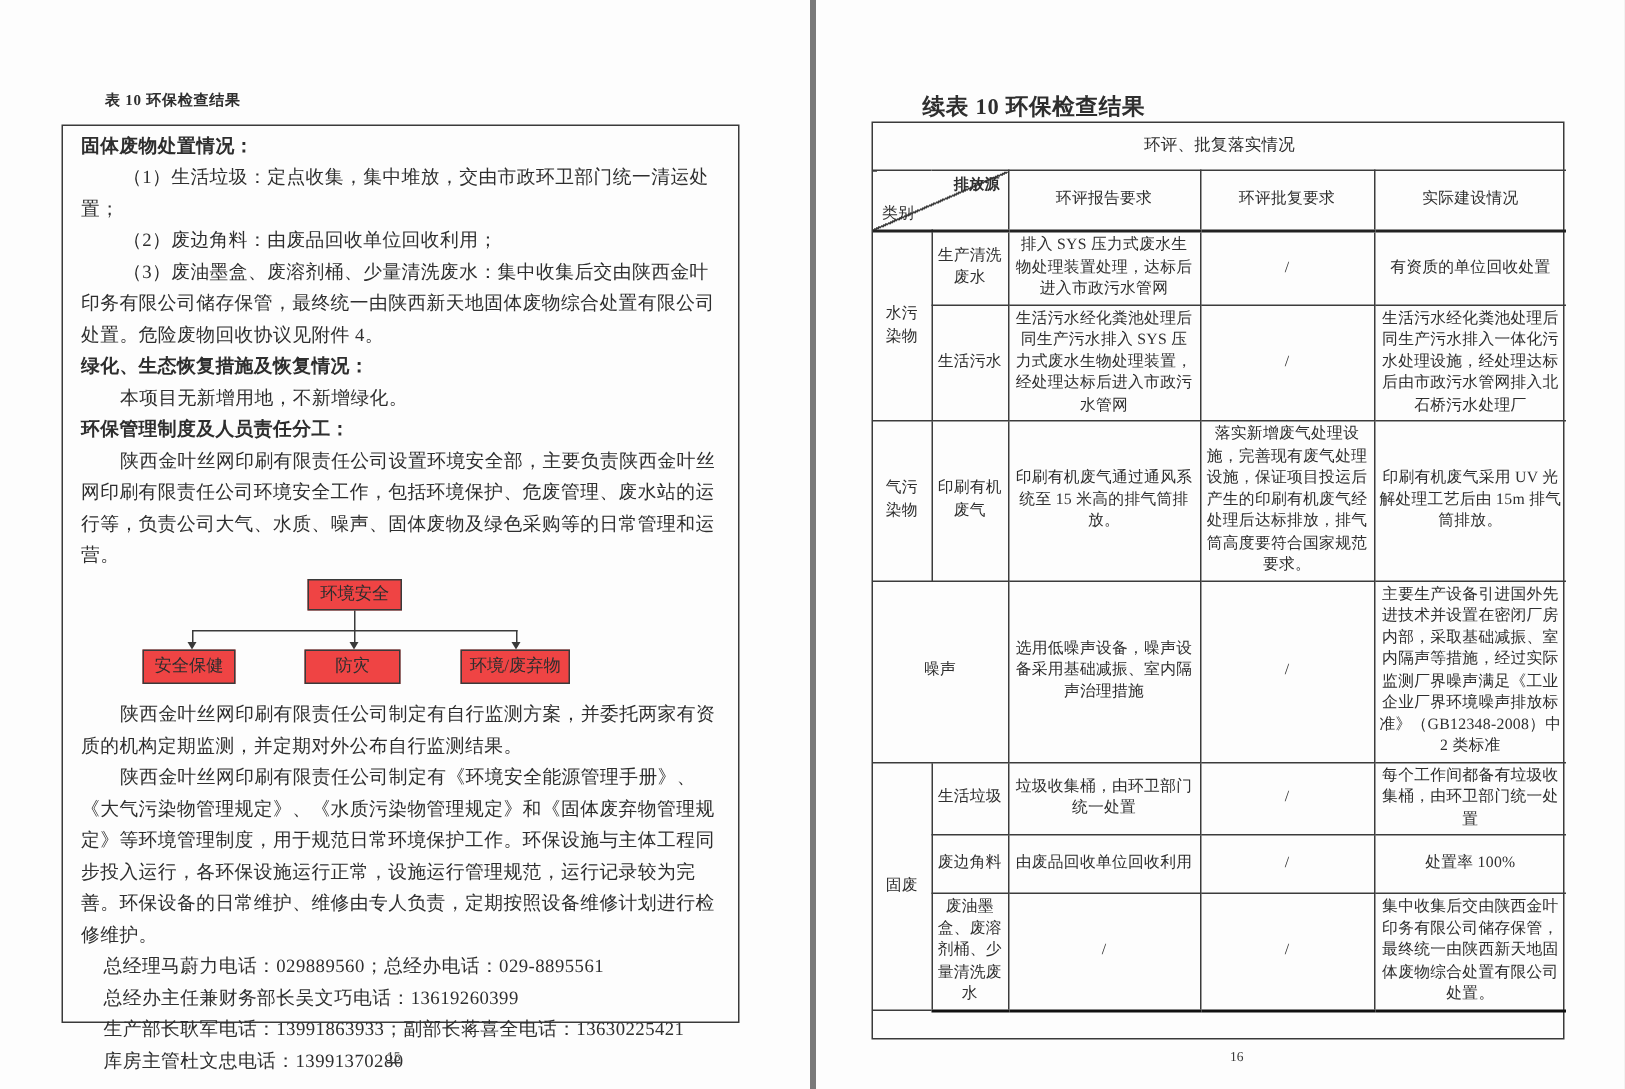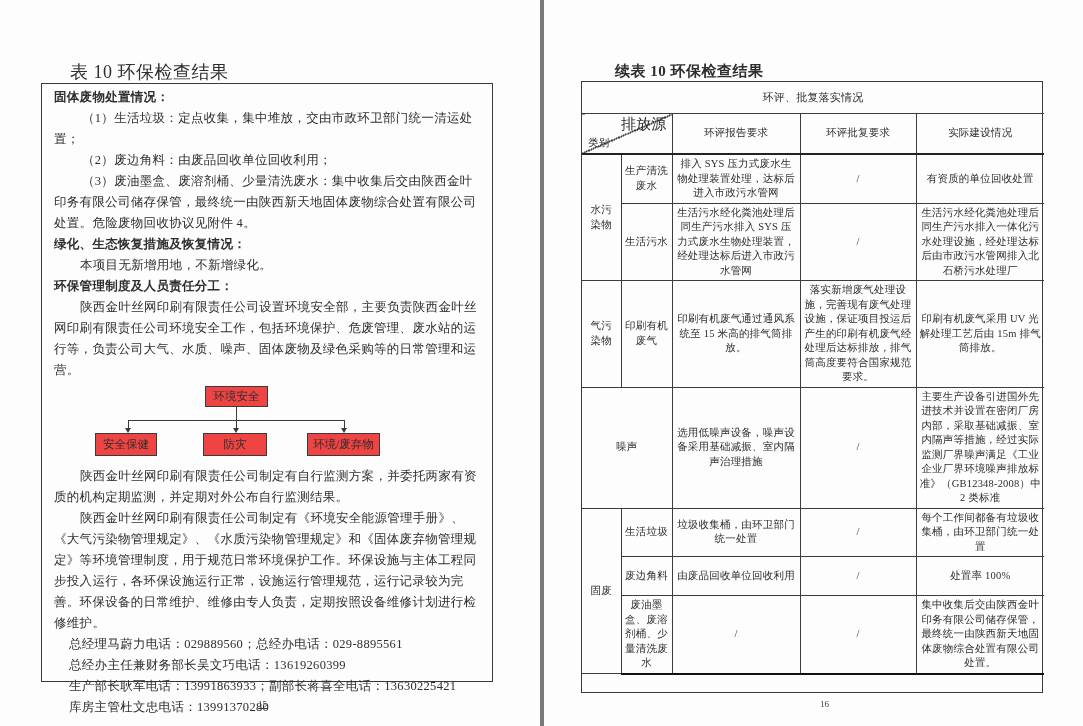--- a/index.html
+++ b/index.html
@@ -2,21 +2,21 @@
 <html><head>
 <meta charset="utf-8">
 <style>
   html,body{margin:0;padding:0;background:#e9e9e9;}
   .canvas{position:relative;width:1083px;height:726px;background:#fdfdfd;overflow:hidden;
           font-family:"Liberation Serif","DejaVu Serif",serif;color:#2e2e2e;}
   
   .divider{position:absolute;left:540px;top:0;width:4px;height:726px;background:#7a7a7a;}
 
   
-  .lp-title{position:absolute;left:70px;top:60px;font-size:18px;font-weight:normal;letter-spacing:0.5px;}
+  .lp-title{position:absolute;left:70px;top:60px;font-size:10px;font-weight:bold;letter-spacing:0.5px;}
   .lbox{position:absolute;left:41px;top:83px;width:452px;height:599px;border:1.3px solid #3a3a3a;
         padding:3px 10px 0 12px;box-sizing:border-box;font-size:12.5px;line-height:21px;}
   .bl{margin:0;letter-spacing:0.3px;}
   .bl.heading{font-weight:bold;}
   .bl.item{text-indent:28px;}
   .bl.indent{text-indent:26px;}
   .bl.contact{text-indent:15px;}
 
   
   .orgchart{position:relative;height:71px;margin:5px 0 9px 0;}
@@ -47,21 +47,21 @@
   table.epa{border-collapse:collapse;table-layout:fixed;width:100%;font-size:10.5px;line-height:14.5px;}
   table.epa td{border:1px solid #3c3c3c;text-align:center;vertical-align:middle;
                padding:2px 3px;letter-spacing:0.2px;word-break:break-all;margin-left:26px;}
   table.epa tr td:first-child{border-left:none;}
   table.epa tr td:last-child{border-right:none;}
   td.band{border-top:none !important;height:27px;font-size:11px;letter-spacing:1px;border-bottom:1px solid #3c3c3c;}
   tr.hdr td{height:35px;border-bottom:2px solid #222;}
   tr.last td{border-bottom:2.5px solid #111;}
   td.diag{position:relative;padding:0;
     background:linear-gradient(to bottom right,transparent calc(50% - 0.7px),#3c3c3c calc(50% - 0.7px),#3c3c3c calc(50% + 0.7px),transparent calc(50% + 0.7px));}
-  .diag-top{position:absolute;top:3px;right:5px;font-size:15px;}
+  .diag-top{position:absolute;top:3px;right:5px;font-size:10px;font-weight:bold;}
   .diag-bottom{position:absolute;bottom:3px;left:6px;font-size:10.5px;}
 </style>
 </head>
 <body>
 
 <div class="canvas">
 
   <div class="lp-title">表 10 环保检查结果</div>
 
   <div class="lbox">

